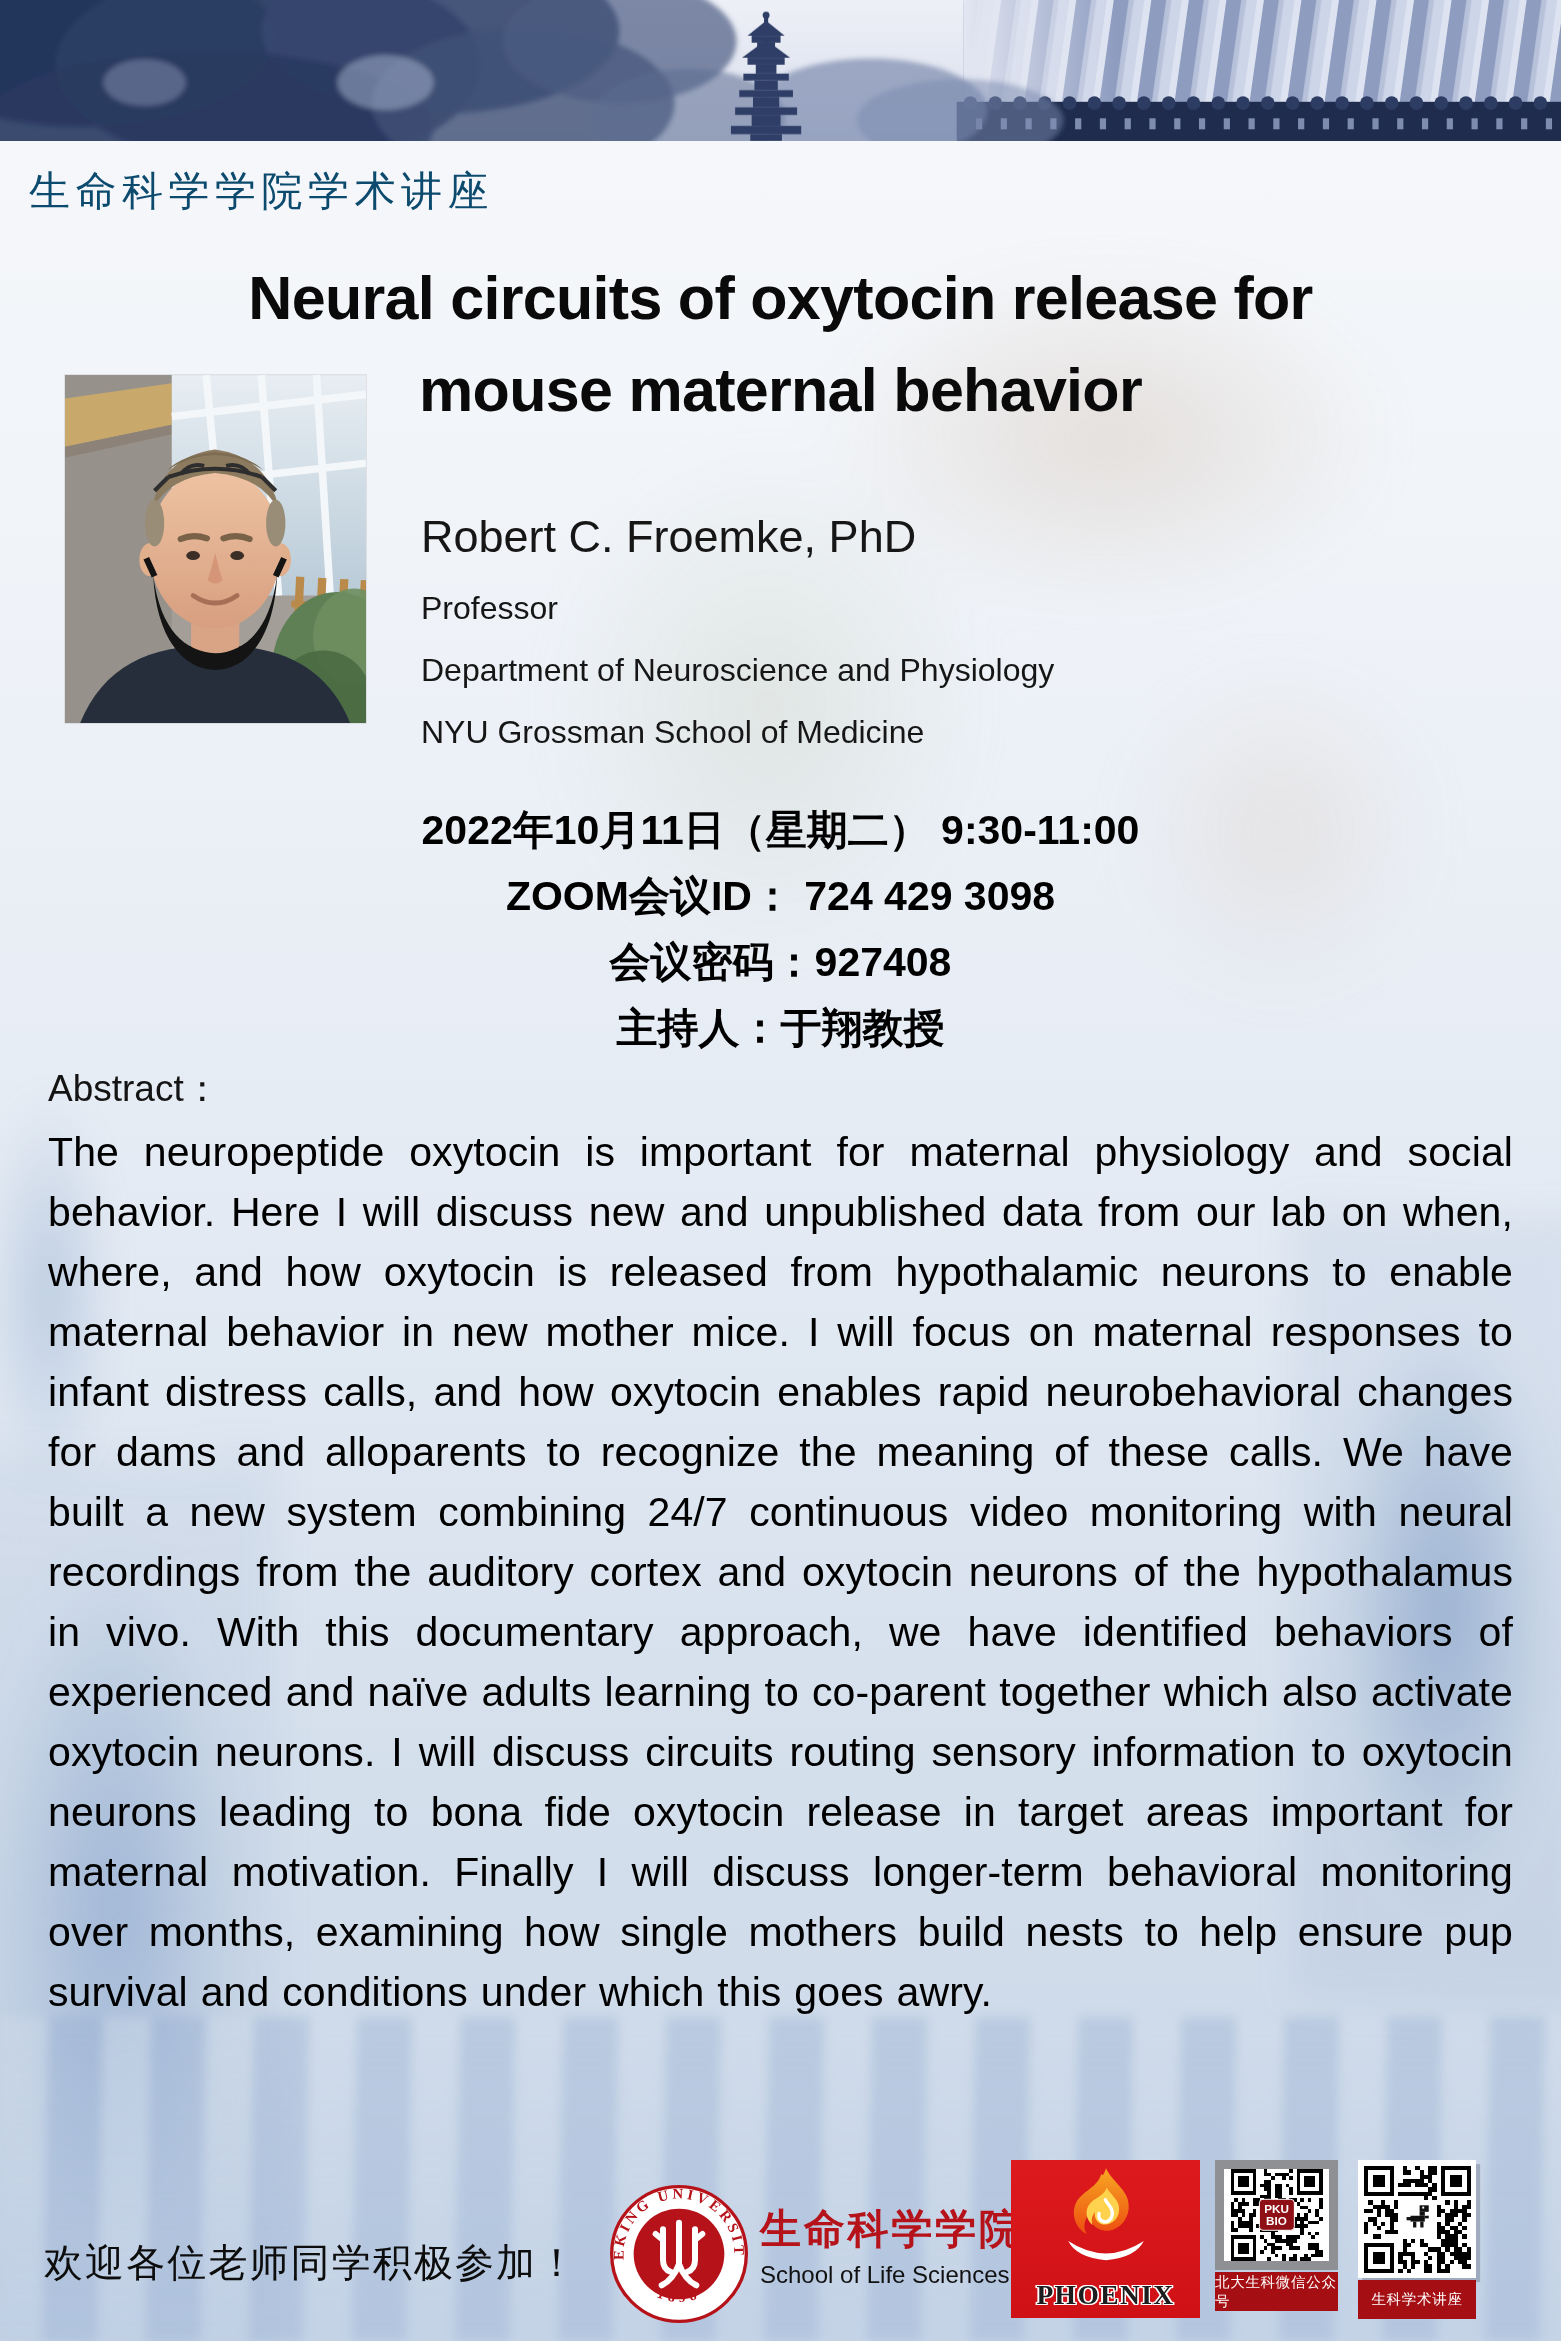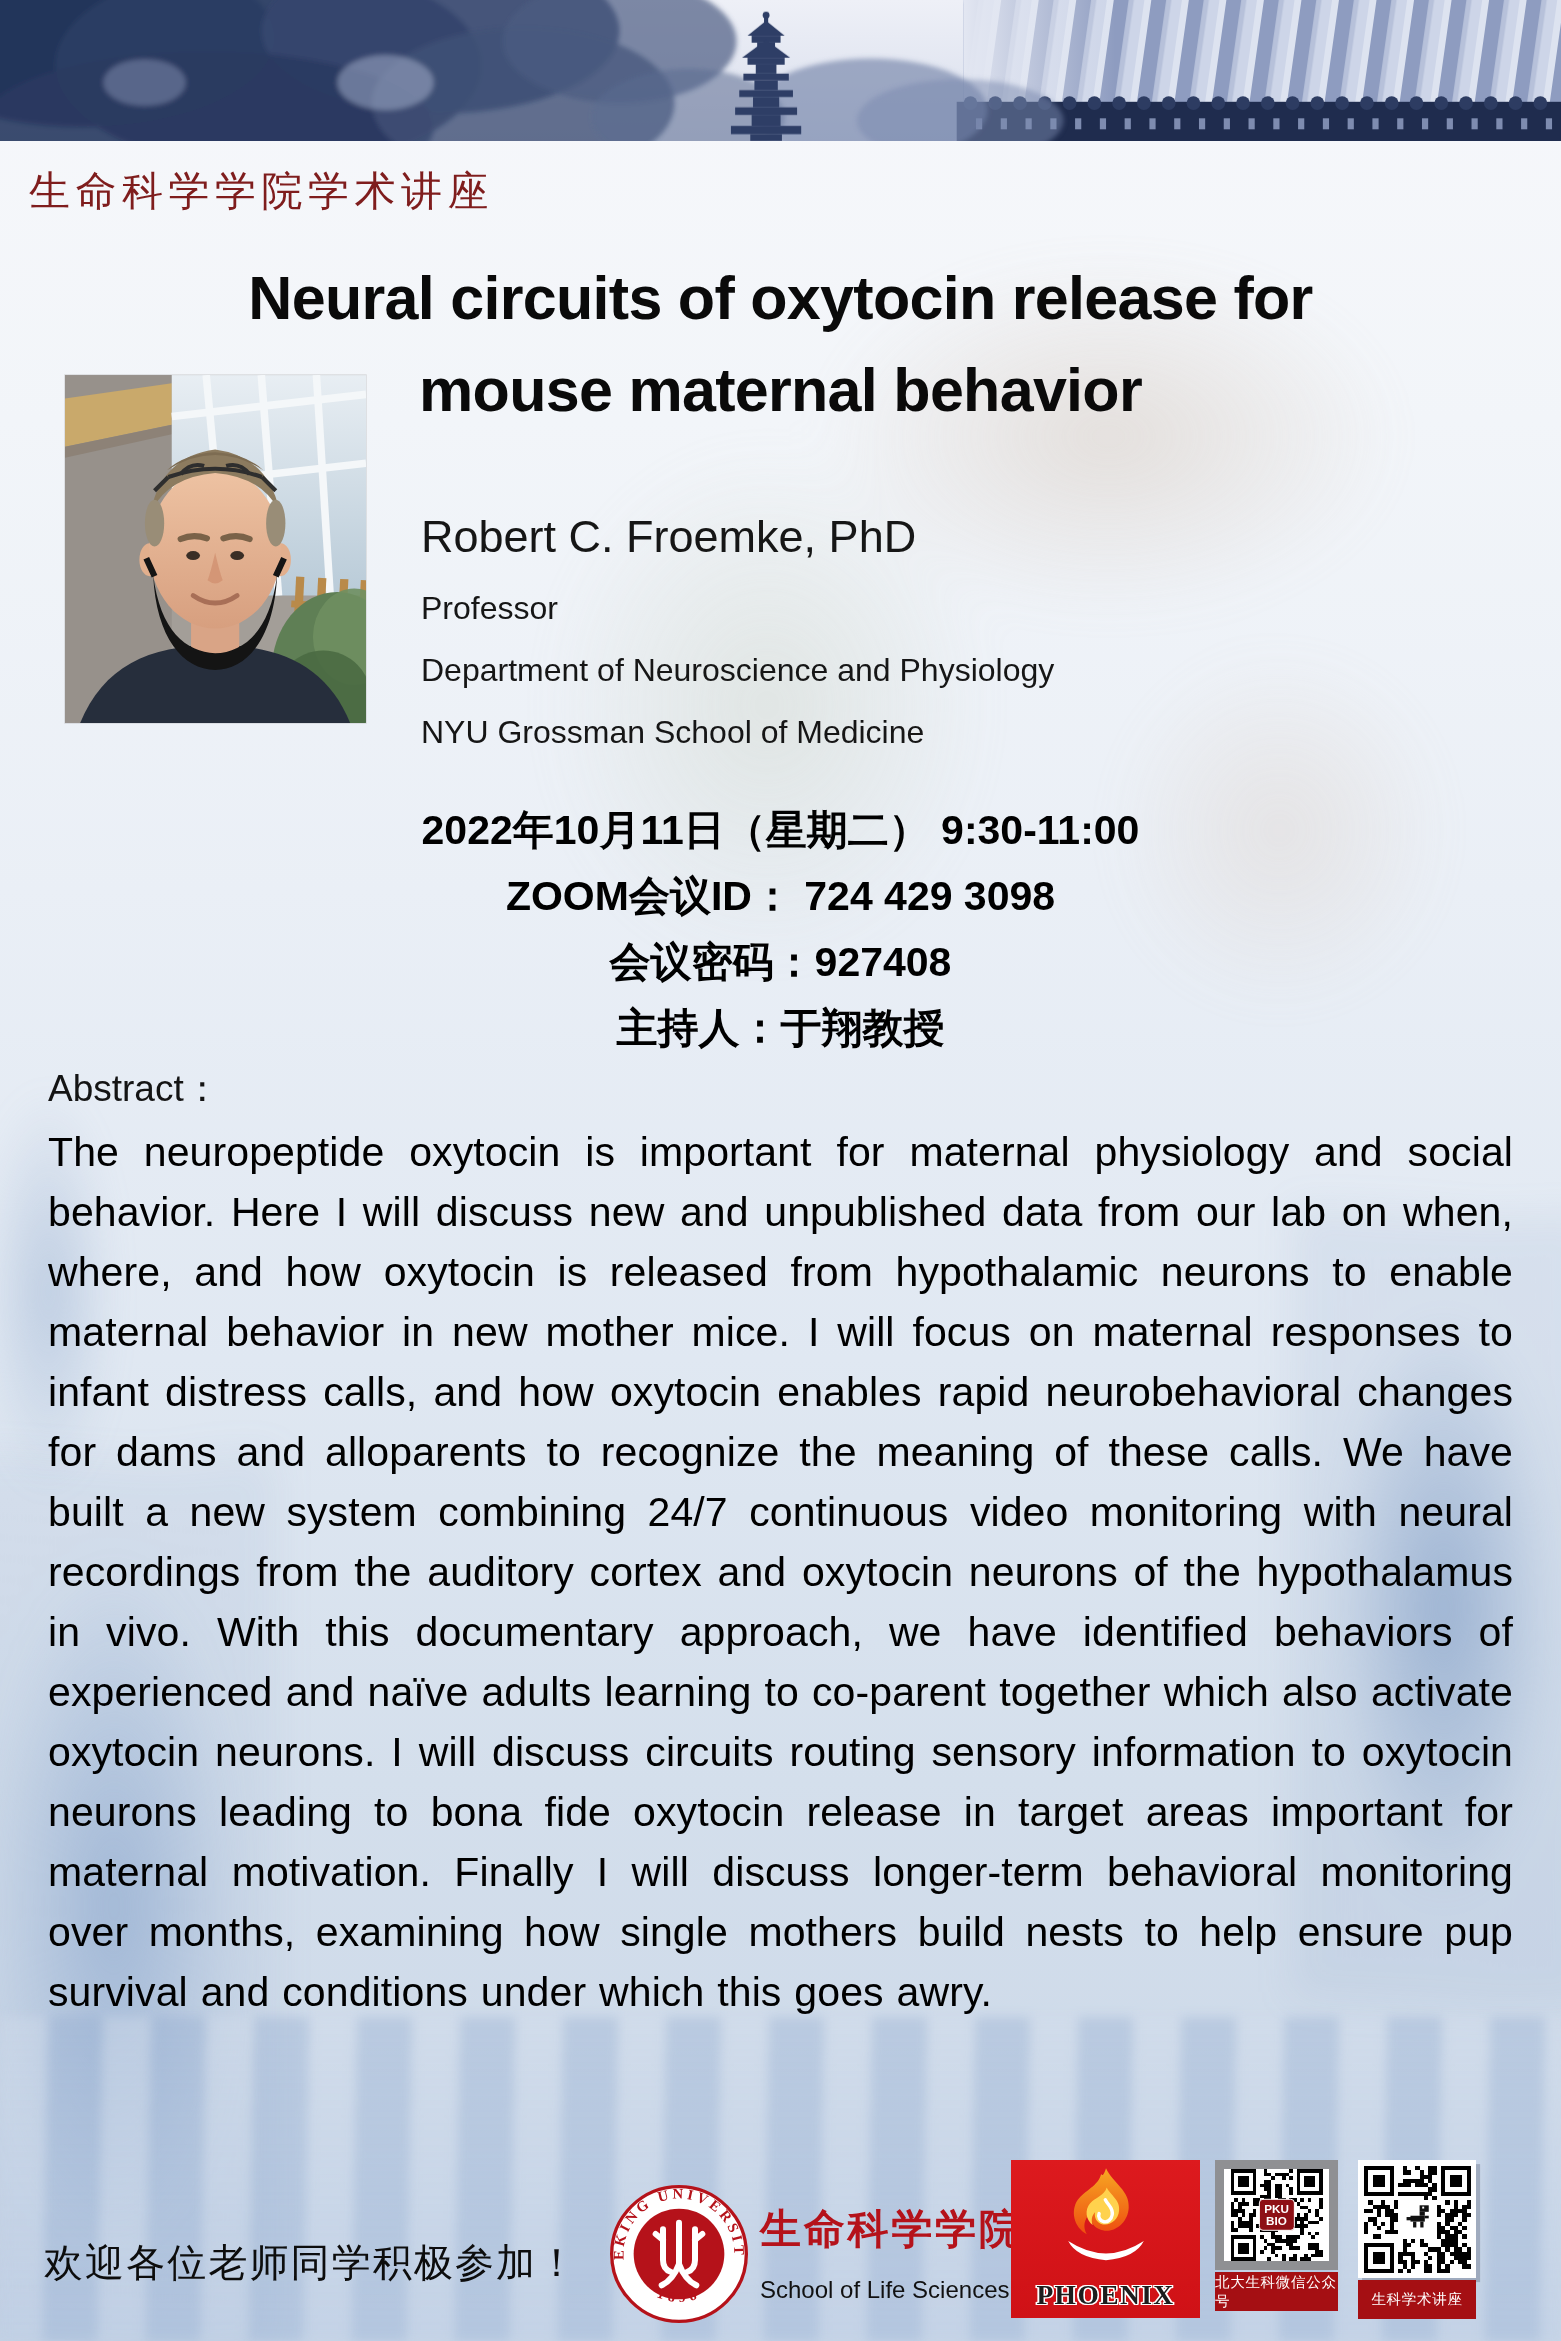--- a/index.html
+++ b/index.html
@@ -25,21 +25,21 @@
   #washBottom{top:2017px;left:0;width:1561px;height:325px;filter:blur(5.5px);
     background:linear-gradient(to bottom,rgba(152,176,210,.18),rgba(168,190,220,.42)),
                repeating-linear-gradient(91deg,rgba(255,255,255,.28) 0 48px,rgba(142,168,205,.22) 48px 103px);}
   #washMid{top:1033px;left:-34px;width:165px;height:516px;filter:blur(16.5px);
     background:radial-gradient(closest-side,rgba(135,162,200,.4),transparent 78%);}
 
   #banner{position:absolute;top:0;left:0;width:1561px;height:141px;}
   #banner svg{display:block;width:100%;height:100%;}
 
   #headerCn{position:absolute;top:164px;left:29px;font-family:var(--serif);
-    font-size:41px;letter-spacing:5.5px;color:#7f1d1d;}
+    font-size:41px;letter-spacing:5.5px;color:#0c4a6e;}
 
   #titleBlock{position:absolute;top:252px;left:0;width:1561px;text-align:center;
     font-weight:bold;font-size:61px;line-height:92px;color:#0a0a0a;letter-spacing:-0.7px;}
 
   #speakerPhoto{position:absolute;top:375px;left:65px;width:301px;height:348px;overflow:hidden;
     box-shadow:0 0 0 0.7px rgba(160,160,160,.35);}
   #speakerPhoto svg{display:block;width:100%;height:100%;}
 
   #speakerBlock{position:absolute;top:511px;left:421px;color:#161616;}
   #speakerName{font-size:45px;line-height:51px;margin-bottom:26px;}
@@ -53,21 +53,21 @@
     line-height:60px;color:#000000;text-align:justify;text-align-last:left;
     word-spacing:1.4px;letter-spacing:0.1px;}
 
   #welcome{position:absolute;top:2236px;left:44px;font-size:39px;letter-spacing:2.1px;color:#0d0d0d;}
 
   #sealBox{position:absolute;top:2184px;left:609px;width:140px;height:140px;}
   #sealBox svg{width:100%;height:100%;display:block;}
 
   #schoolBlock{position:absolute;top:2202px;left:760px;}
   #schoolCn{font-family:var(--serif);font-weight:bold;font-size:41px;letter-spacing:2.8px;color:var(--red);}
-  #schoolEn{margin-top:19px;font-size:24px;color:#111;}
+  #schoolEn{margin-top:4px;font-size:24px;color:#111;}
 
   #phoenixBox{position:absolute;top:2160px;left:1011px;width:189px;height:158px;
     background:linear-gradient(180deg,#dd1a1e,#cf1116);display:flex;flex-direction:column;
     align-items:center;justify-content:flex-end;padding-bottom:6.9px;}
   #phoenixBox svg{position:absolute;top:4.1px;left:50%;transform:translateX(-50%);}
   #phoenixLabel{position:relative;font-family:var(--serif);font-weight:bold;font-size:27.5px;
     letter-spacing:1.4px;color:#1d1d1d;
     text-shadow:-1.4px 0 0 #fff,1.4px 0 0 #fff,0 -1.4px 0 #fff,0 1.4px 0 #fff,-1.4px -1.4px 0 #fff,1.4px 1.4px 0 #fff,-1.4px 1.4px 0 #fff,1.4px -1.4px 0 #fff;}
 
   .qrCol{position:absolute;display:flex;flex-direction:column;}

